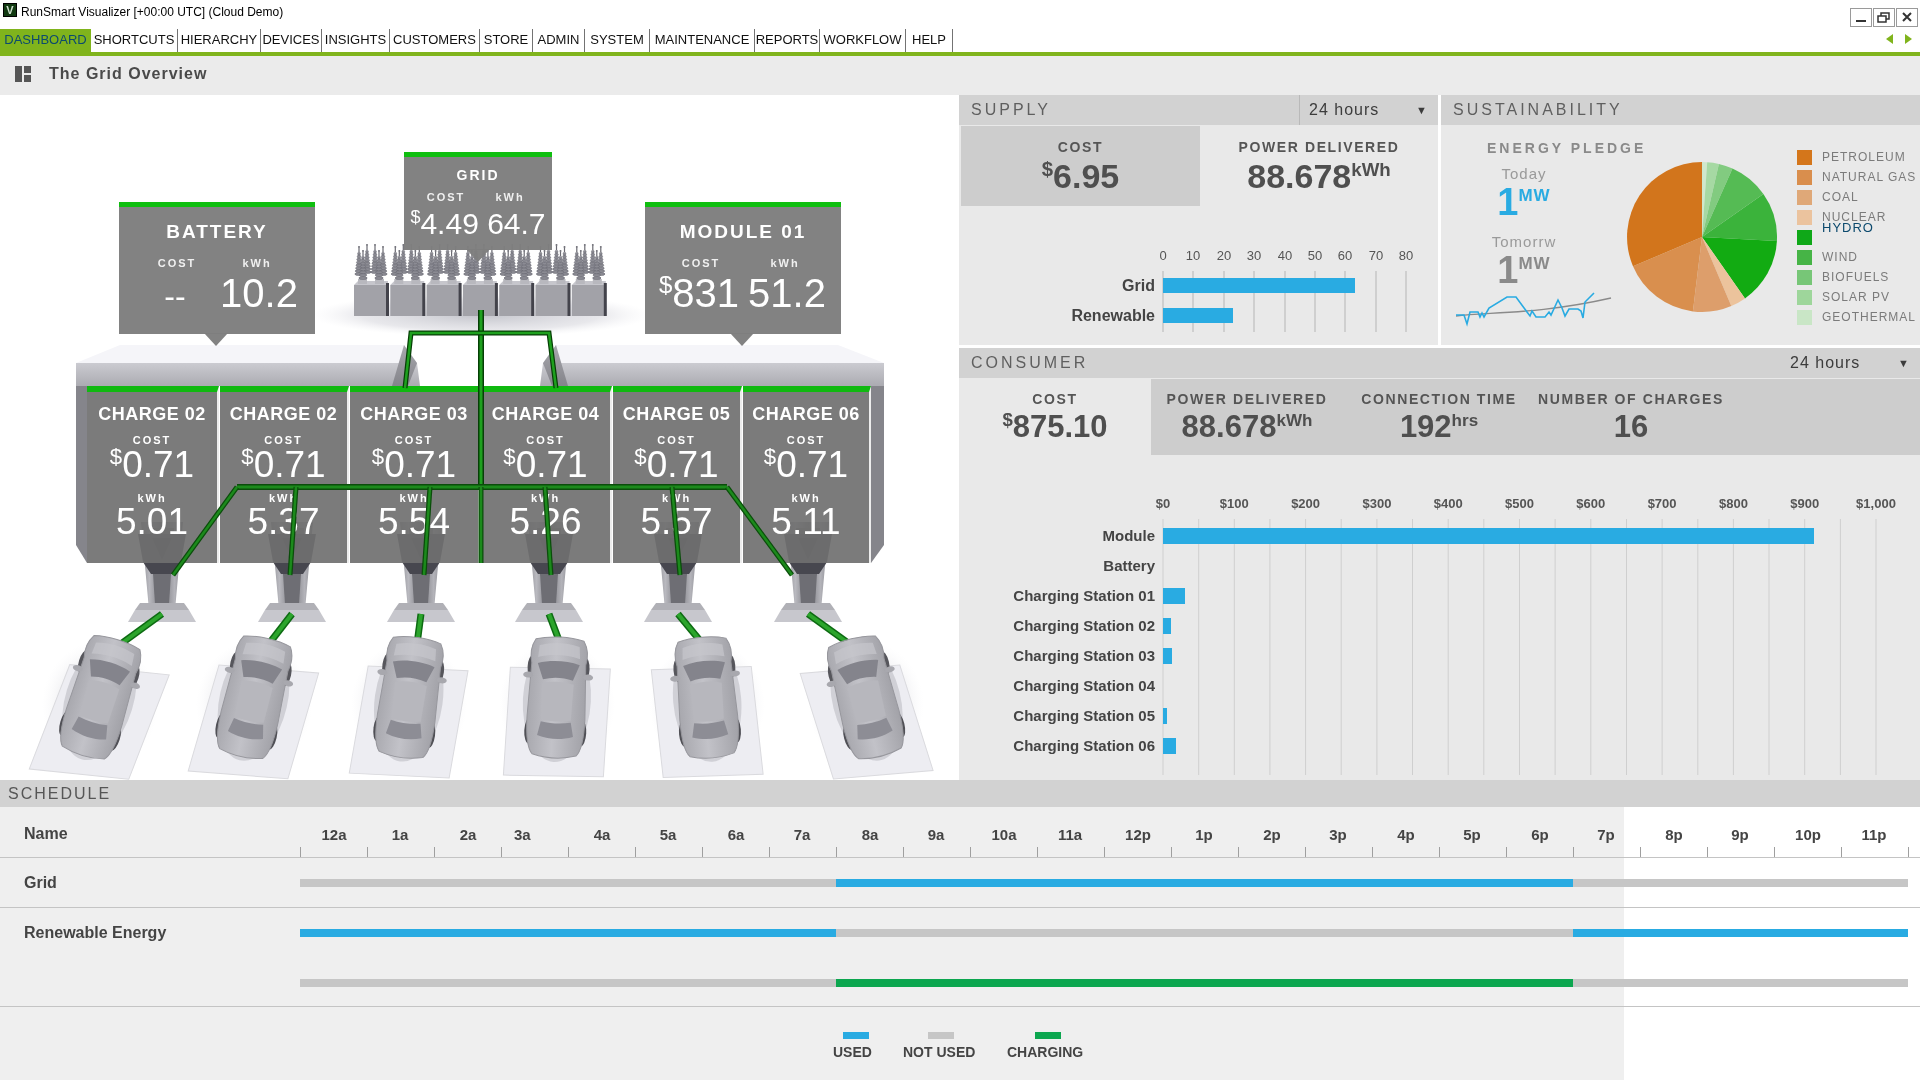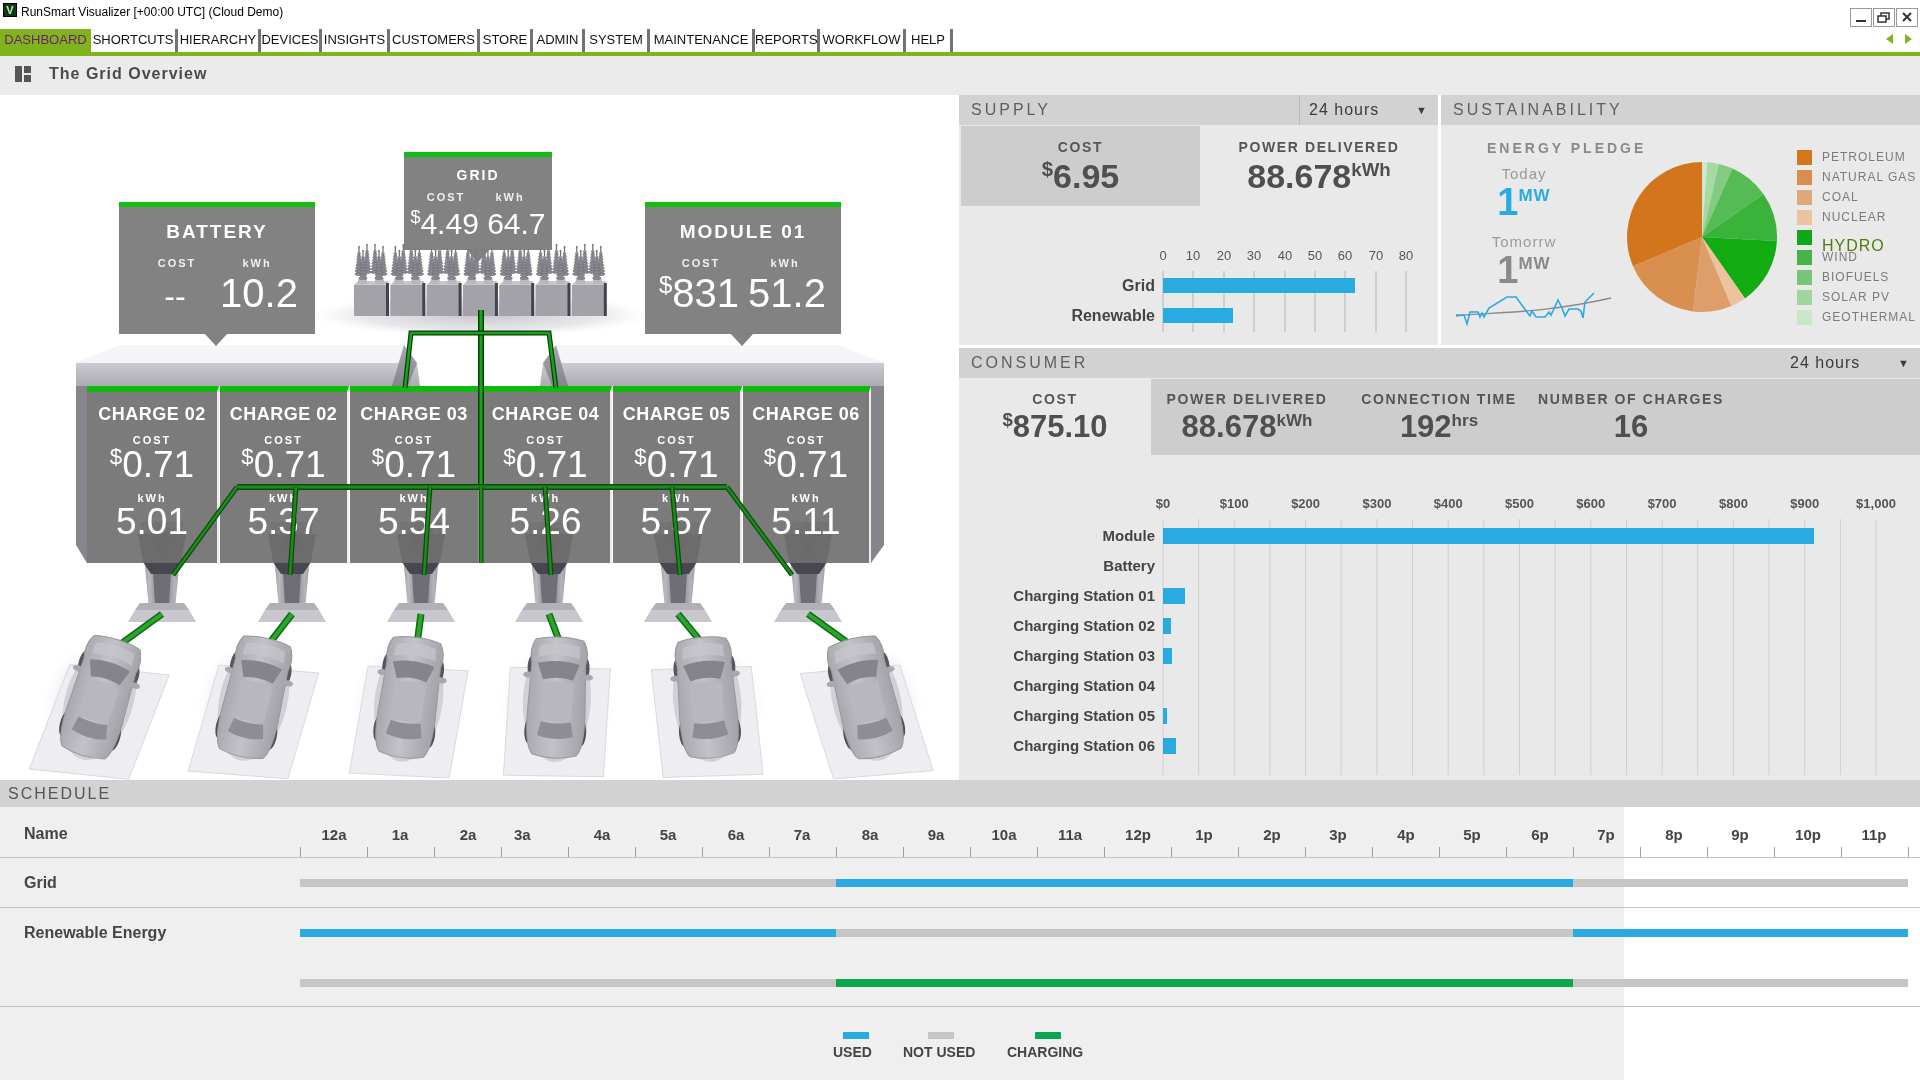--- a/index.html
+++ b/index.html
@@ -9,22 +9,22 @@
 
 #titlebar{left:0;top:0;width:1920px;height:29px;background:#fff;}
 #tbicon{left:3px;top:3px;width:14px;height:14px;background:#123a12;border:1px solid #000;
  color:#cfe0cf;font-size:11px;font-weight:bold;text-align:center;line-height:13px;}
 #tbtitle{left:21px;top:5px;font-size:12px;color:#000;}
 .winbtn{top:8px;width:22px;height:19px;border:1px solid #9a9a9a;background:#fff;
  color:#333;text-align:center;}
 
 #tabs{left:0;top:29px;width:1920px;height:23px;background:#fff;font-size:13px;}
 #tabs .tab{position:absolute;top:0;height:23px;line-height:22px;color:#111;text-align:center;
- border-right:3px solid #737373;}
-#tabs .tab.first{background:#80b41c;color:#701a75;border-right:none;}
+ border-right:1px solid #737373;}
+#tabs .tab.first{background:#80b41c;color:#0c4a6e;border-right:none;}
 #greenline{left:0;top:52px;width:1920px;height:4px;background:#80b41c;}
 #subhead{left:0;top:56px;width:1920px;height:39px;background:#ebebeb;}
 #subico1{left:15px;top:66px;width:7px;height:16px;background:#555;}
 #subico2{left:24px;top:66px;width:7px;height:7px;background:#555;}
 #subico3{left:24px;top:75px;width:7px;height:7px;background:#555;}
 #subtitle{left:49px;top:65px;font-size:16px;font-weight:bold;color:#4a4a4a;letter-spacing:1px;}
 
 .panel{background:#e9e9e9;}
 .phead{position:absolute;left:0;top:0;right:0;height:30px;background:#d2d2d2;
  color:#5f5f5f;font-size:16px;line-height:30px;letter-spacing:3px;}
@@ -378,21 +378,21 @@
       </svg>
       <div class="abs" style="left:356px;top:55px;width:15px;height:15px;background:#d4761b;"></div>
       <div class="abs" style="left:381px;top:55px;font-size:12px;color:#7b7b7b;letter-spacing:1px;white-space:nowrap;">PETROLEUM</div>
       <div class="abs" style="left:356px;top:75px;width:15px;height:15px;background:#d98e4d;"></div>
       <div class="abs" style="left:381px;top:75px;font-size:12px;color:#7b7b7b;letter-spacing:1px;white-space:nowrap;">NATURAL GAS</div>
       <div class="abs" style="left:356px;top:95px;width:15px;height:15px;background:#dfa878;"></div>
       <div class="abs" style="left:381px;top:95px;font-size:12px;color:#7b7b7b;letter-spacing:1px;white-space:nowrap;">COAL</div>
       <div class="abs" style="left:356px;top:115px;width:15px;height:15px;background:#ebc39e;"></div>
       <div class="abs" style="left:381px;top:115px;font-size:12px;color:#7b7b7b;letter-spacing:1px;white-space:nowrap;">NUCLEAR</div>
       <div class="abs" style="left:356px;top:135px;width:15px;height:15px;background:#0fa818;"></div>
-      <div class="abs" style="left:381px;top:142px;font-size:16px;color:#4d7c0f;letter-spacing:1px;white-space:nowrap;">HYDRO</div>
+      <div class="abs" style="left:381px;top:125px;font-size:13px;color:#0c4a6e;letter-spacing:1px;white-space:nowrap;">HYDRO</div>
       <div class="abs" style="left:356px;top:155px;width:15px;height:15px;background:#46b446;"></div>
       <div class="abs" style="left:381px;top:155px;font-size:12px;color:#7b7b7b;letter-spacing:1px;white-space:nowrap;">WIND</div>
       <div class="abs" style="left:356px;top:175px;width:15px;height:15px;background:#77c677;"></div>
       <div class="abs" style="left:381px;top:175px;font-size:12px;color:#7b7b7b;letter-spacing:1px;white-space:nowrap;">BIOFUELS</div>
       <div class="abs" style="left:356px;top:195px;width:15px;height:15px;background:#9ed69b;"></div>
       <div class="abs" style="left:381px;top:195px;font-size:12px;color:#7b7b7b;letter-spacing:1px;white-space:nowrap;">SOLAR PV</div>
       <div class="abs" style="left:356px;top:215px;width:15px;height:15px;background:#c9e6c6;"></div>
       <div class="abs" style="left:381px;top:215px;font-size:12px;color:#7b7b7b;letter-spacing:1px;white-space:nowrap;">GEOTHERMAL</div>
     </div>
     <div class="abs panel" style="left:959px;top:348px;width:961px;height:432px;">

